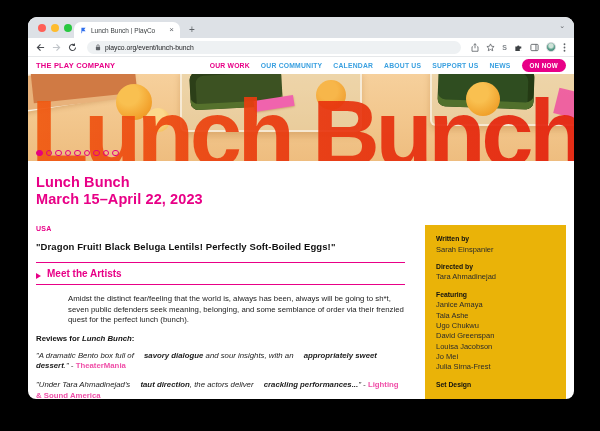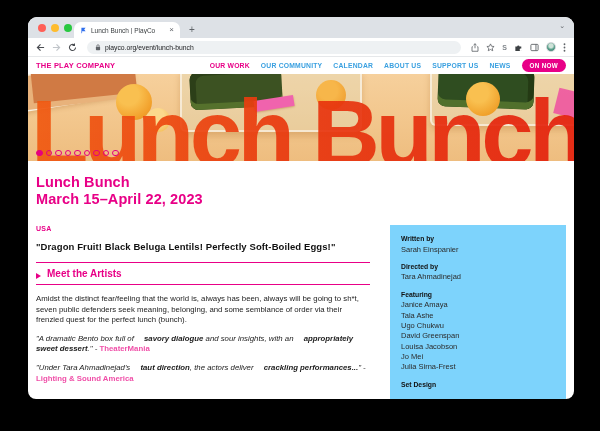--- a/index.html
+++ b/index.html
@@ -79,29 +79,29 @@
 
   .cols { margin-top:17px; display:flex; gap:20px; align-items:flex-start; }
   .main-col { flex:1; min-width:0; }
   .country { font-size:7px; font-weight:bold; color:#e80087; letter-spacing:.3px; }
   .quote { margin-top:9px; font-size:9.5px; font-weight:bold; color:#111; letter-spacing:.1px; }
   .hr-pink { border:none; border-top:1px solid #e80087; margin-top:10px; }
   .artists { margin-top:5px; display:flex; align-items:flex-end; gap:6px; }
   .tri { width:0; height:0; border-left:5px solid #e80087; border-top:3.5px solid transparent; border-bottom:3.5px solid transparent; }
   .artists-label { font-size:10px; font-weight:bold; color:#e80087; }
   .hr-pink2 { border:none; border-top:1px solid #e80087; margin-top:5px; }
-  .synopsis { margin-top:9px; font-size:7.8px; line-height:1.36; color:#1c1c1c; }
+  .synopsis { margin-top:9px; font-size:7.8px; line-height:1.36; color:#1c1c1c;margin-left:32px; }
   .reviews-head { margin-top:8px; font-size:7.8px; font-weight:bold; color:#111; }
   .reviews-head .it { font-style:italic; }
   .review { margin-top:8px; font-size:7.8px; line-height:1.36; color:#1c1c1c; }
   .seg-i { font-style:italic; }
   .seg-bi { font-style:italic; font-weight:bold;margin-left:8px; }
   .seg-link { color:#f04fa8;font-weight:bold; }
 
-  .sidebar { width:176px; flex:0 0 auto; background:#7dd3fc; padding:10px 11px 12px; }
+  .sidebar { width:141px; flex:0 0 auto; background:#eab308; padding:10px 11px 12px; }
   .sb-section { margin-bottom:8px; }
   .sb-label { font-size:6.8px; font-weight:bold; color:#111; margin-bottom:2.5px; }
   .sb-name { font-size:7.5px; color:#2b2b2b; line-height:1.38; }
 
   svg { display:block; }
 </style>
 </head>
 <body>
 
 <div class="stage">
@@ -236,20 +236,21 @@
         <div class="main-col">
           <div class="country">USA</div>
           <div class="quote">"Dragon Fruit! Black Beluga Lentils! Perfectly Soft-Boiled Eggs!"</div>
           <hr class="hr-pink">
           <div class="artists">
             <span class="tri"></span>
             <span class="artists-label">Meet the Artists</span>
           </div>
           <hr class="hr-pink2">
           <p class="synopsis">Amidst the distinct fear/feeling that the world is, always has been, always will be going to sh*t, seven public defenders seek meaning, belonging, and some semblance of order via their frenzied quest for the perfect lunch (bunch).</p>
+          <p class="reviews-head"><span>Reviews for </span><span class="it">Lunch Bunch</span><span>:</span></p>
           <p class="review"><span class="seg-i">"A dramatic Bento box full of </span><span class="seg-bi">savory dialogue</span><span class="seg-i"> and sour insights, with an </span><span class="seg-bi">appropriately sweet dessert</span><span class="seg-i">." - </span><span class="seg-link">TheaterMania</span></p>
           <p class="review"><span class="seg-i">"Under Tara Ahmadinejad's </span><span class="seg-bi">taut direction</span><span class="seg-i">, the actors deliver </span><span class="seg-bi">crackling performances...</span><span class="seg-i">" - </span><span class="seg-link">Lighting &amp; Sound America</span></p>
         </div>
 
         <div class="sidebar">
           <div class="sb-section">
             <div class="sb-label">Written by</div>
             <div class="sb-name">Sarah Einspanier</div>
           </div>
           <div class="sb-section">

